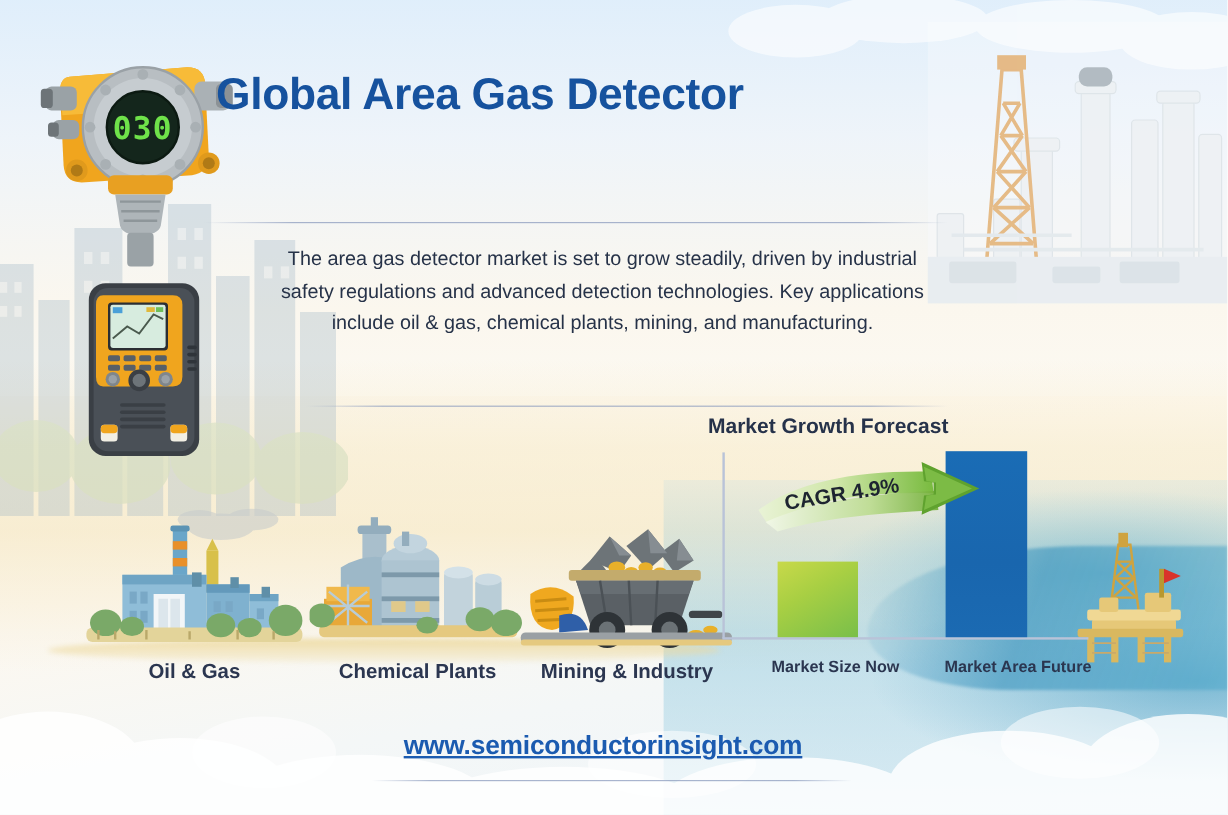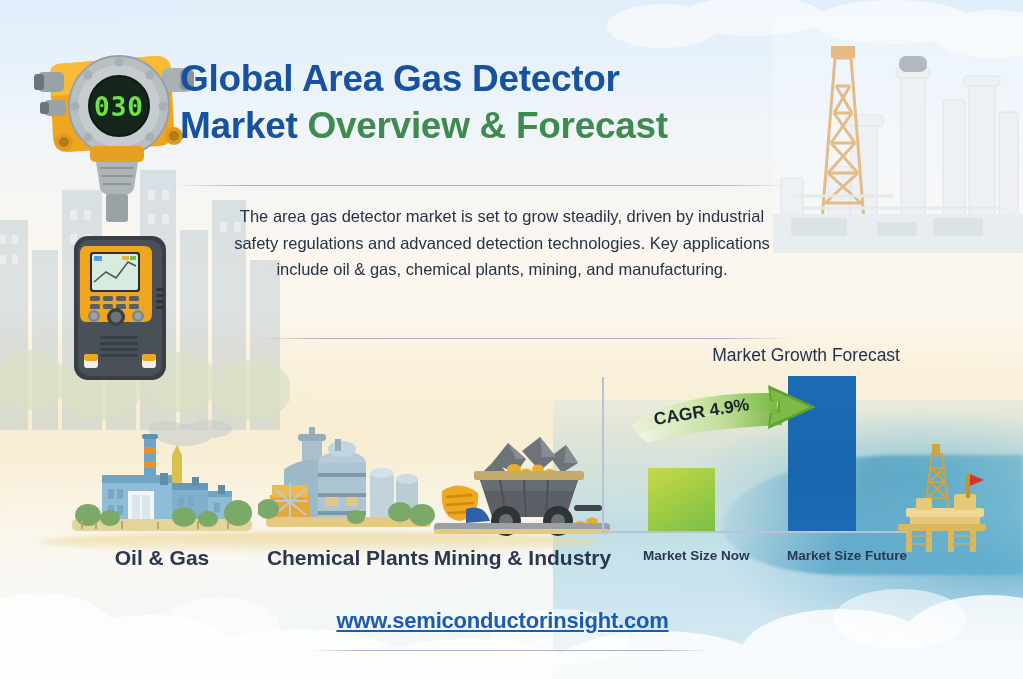--- a/index.html
+++ b/index.html
@@ -82,42 +82,42 @@
     color: #263248;
     font-weight: 500;
     padding-left: 44px;
   }
 
   
   .ind-row { position:absolute; left:40px; top:400px; width:560px; height:170px; }
   .ind-item { position:absolute; bottom:0; text-align:center; }
   .ind-art { position:relative; height:125px; }
   .ind-label {
-    font-size: 21px; font-weight:600; color:#2b3650;
+    font-size: 17px; font-weight:600; color:#2b3650;
     margin-top:4px; white-space:nowrap;
   }
   #ind-0 { left:22px;  width:200px; }
   #ind-1 { left:218px; width:180px; }
   #ind-2 { left:390px; width:185px; }
 
   
   .ground {
     position:absolute; left:0; right:0; bottom:18px; height:20px;
     background: linear-gradient(180deg, rgba(236,214,150,.8), rgba(240,226,178,.25));
     border-radius:50%;
     filter: blur(2px);
   }
 
   
   .chart {
     position:absolute; left:590px; top:345px; width:360px; height:225px;
   }
   .chart-title {
-    position:absolute; left:0; top:0; width:310px; text-align:right;
-    font-size:17.5px; font-weight:400; color:#26324a;
+    position:absolute; left:0; top:0; width:310px; text-align:left;
+    font-size:17.5px; font-weight:700; color:#26324a;
   }
   .axis-y {
     position:absolute; left:12px; top:32px; width:1.5px; height:155px;
     background:#b9c3d8;
   }
   .axis-x {
     position:absolute; left:12px; top:186px; width:305px; height:1.5px;
     background:#b9c3d8;
   }
   .bar { position:absolute; bottom:39px; }
@@ -329,21 +329,20 @@
     </g>
 
     <rect x="18" y="122" width="14" height="14" rx="3" fill="#f2efe4"></rect>
     <rect x="18" y="122" width="14" height="7" rx="3" fill="#f0a51e"></rect>
     <rect x="76" y="122" width="14" height="14" rx="3" fill="#f2efe4"></rect>
     <rect x="76" y="122" width="14" height="7" rx="3" fill="#f0a51e"></rect>
   </svg>
 
   <div class="title-wrap">
     <div class="title-line">Global Area Gas Detector</div>
-    <div class="title-line"><span>Market </span><span class="green">Overview &amp; Forecast</span></div>
   </div>
 
   <div class="divider div-top"></div>
 
   <div class="lede">The area gas detector market is set to grow steadily, driven by industrial safety regulations and advanced detection technologies. Key applications include oil &amp; gas, chemical plants, mining, and manufacturing.</div>
 
   <div class="divider div-bot"></div>
 
   <div class="ind-row">
     <div class="ground"></div>
@@ -516,21 +515,21 @@
 
   <div class="chart">
     <div class="chart-title">Market Growth Forecast</div>
     <div class="axis-y"></div>
     <div class="axis-x"></div>
 
     <div class="bar bar-now"></div>
     <div class="bar bar-future"></div>
 
     <div class="bar-label lab-now">Market Size Now</div>
-    <div class="bar-label lab-fut">Market Size Future</div>
+    <div class="bar-label lab-fut">Market Area Future</div>
 
     <div class="cagr">
       <svg viewBox="0 0 230 66" width="230" height="66">
         <defs>
           <linearGradient id="swoosh" x1="0" y1="0" x2="1" y2="0">
             <stop offset="0%" stop-color="#e9f3d6"></stop>
             <stop offset="45%" stop-color="#cfe6a8"></stop>
             <stop offset="100%" stop-color="#79bb3f"></stop>
           </linearGradient>
           <linearGradient id="swoosh2" x1="0" y1="0" x2="1" y2="0">

